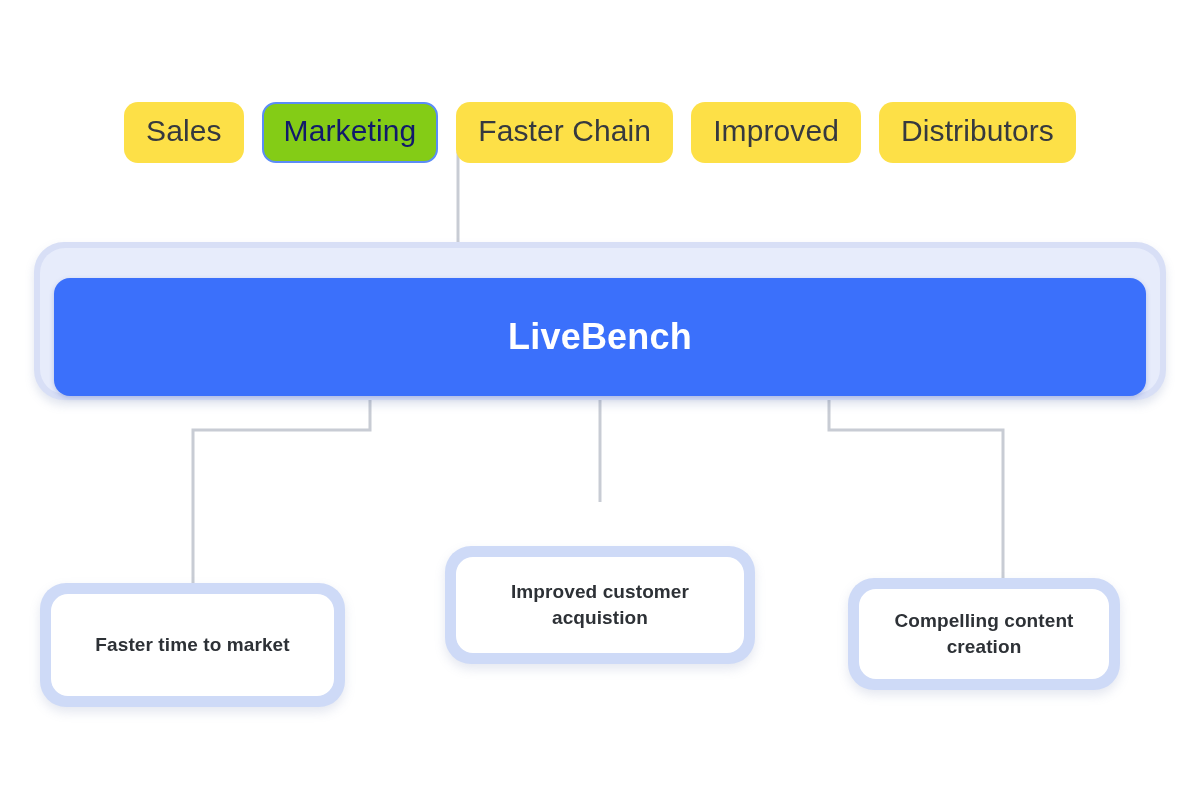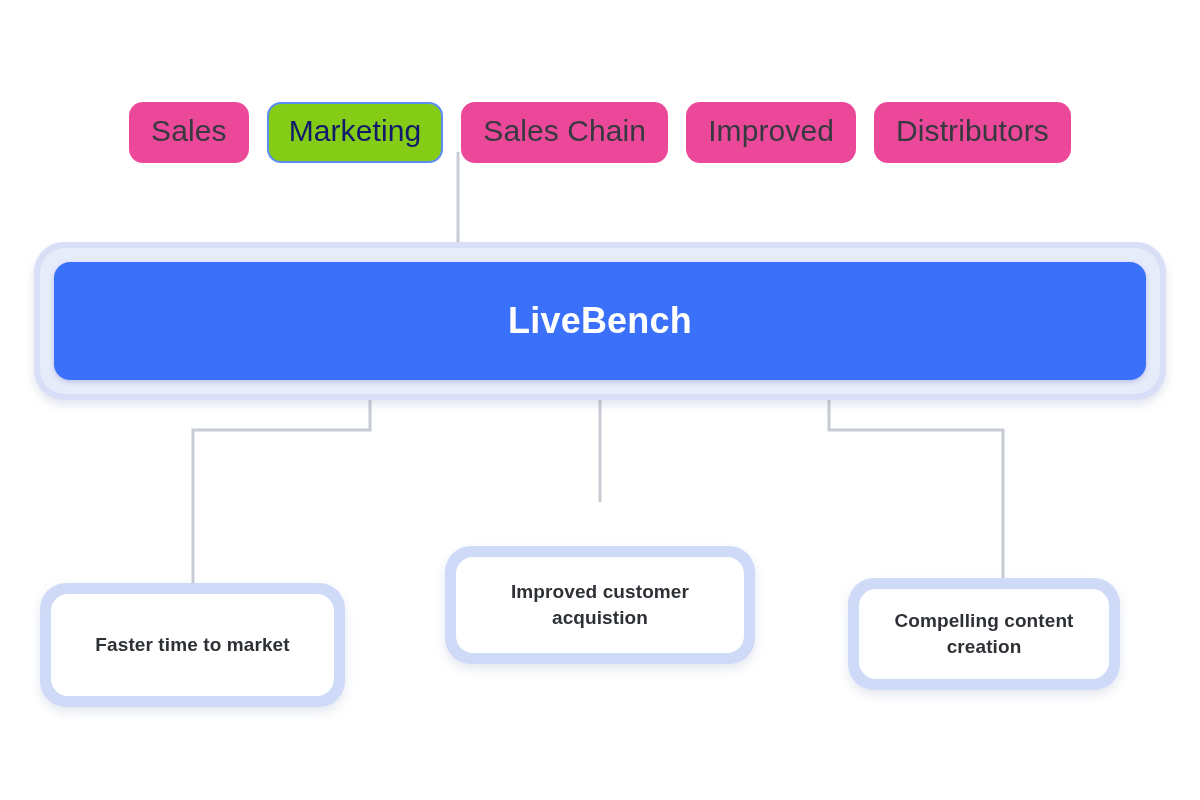--- a/index.html
+++ b/index.html
@@ -33,21 +33,21 @@
     position: absolute;
     left: 0;
     top: 102px;
     width: 1200px;
     display: flex;
     justify-content: center;
     align-items: center;
     gap: 18px;
   }
   .tab {
-    background: #ec4899;
+    background: #fde047;
     color: #36393f;
     font-size: 30px;
     line-height: 1;
     padding: 12px 20px 15px 20px;
     border-radius: 14px;
     border: 2px solid transparent;
     white-space: nowrap;
     letter-spacing: .1px;
   }
   .tab.active {
@@ -80,20 +80,21 @@
   #banner-bar {
     width: 100%;
     height: 100%;
     box-sizing: border-box;
     background: #3b70fb;
     border-radius: 16px;
     display: flex;
     align-items: center;
     justify-content: center;
     box-shadow: 0 2px 5px rgba(40,70,180,.25);
+    margin-top: 16px;
   }
   #banner-title {
     color: #ffffff;
     font-size: 36px;
     font-weight: bold;
     letter-spacing: .2px;
   }
 
   
   .card-frame {
@@ -142,21 +143,21 @@
 
       <path d="M 600 400 L 600 502"></path>
 
       <path d="M 829 400 L 829 430 L 1003 430 L 1003 580"></path>
     </g>
   </svg>
 
   <div id="tab-row">
     <div class="tab">Sales</div>
     <div class="tab active">Marketing</div>
-    <div class="tab">Sales Chain</div>
+    <div class="tab">Faster Chain</div>
     <div class="tab">Improved</div>
     <div class="tab">Distributors</div>
   </div>
 
   <div id="banner-frame">
     <div id="banner-inner-ring">
       <div id="banner-bar">
         <span id="banner-title">LiveBench</span>
       </div>
     </div>

